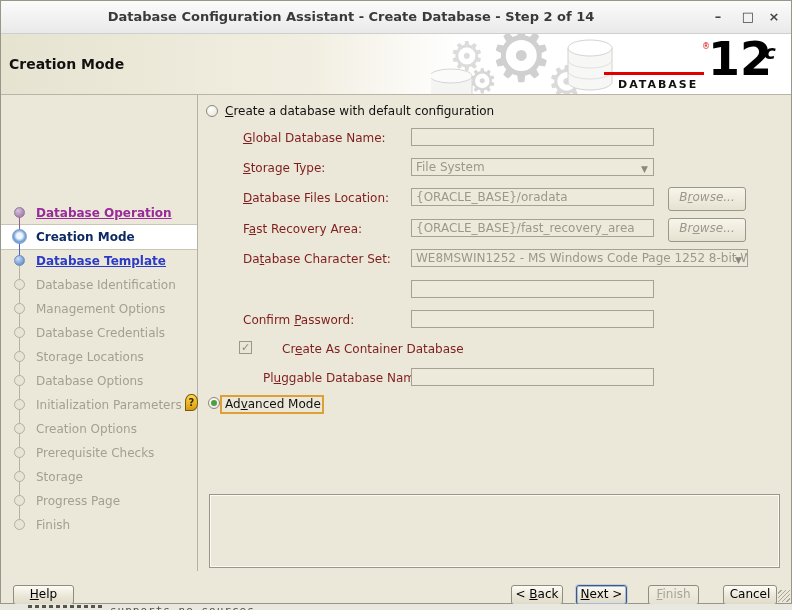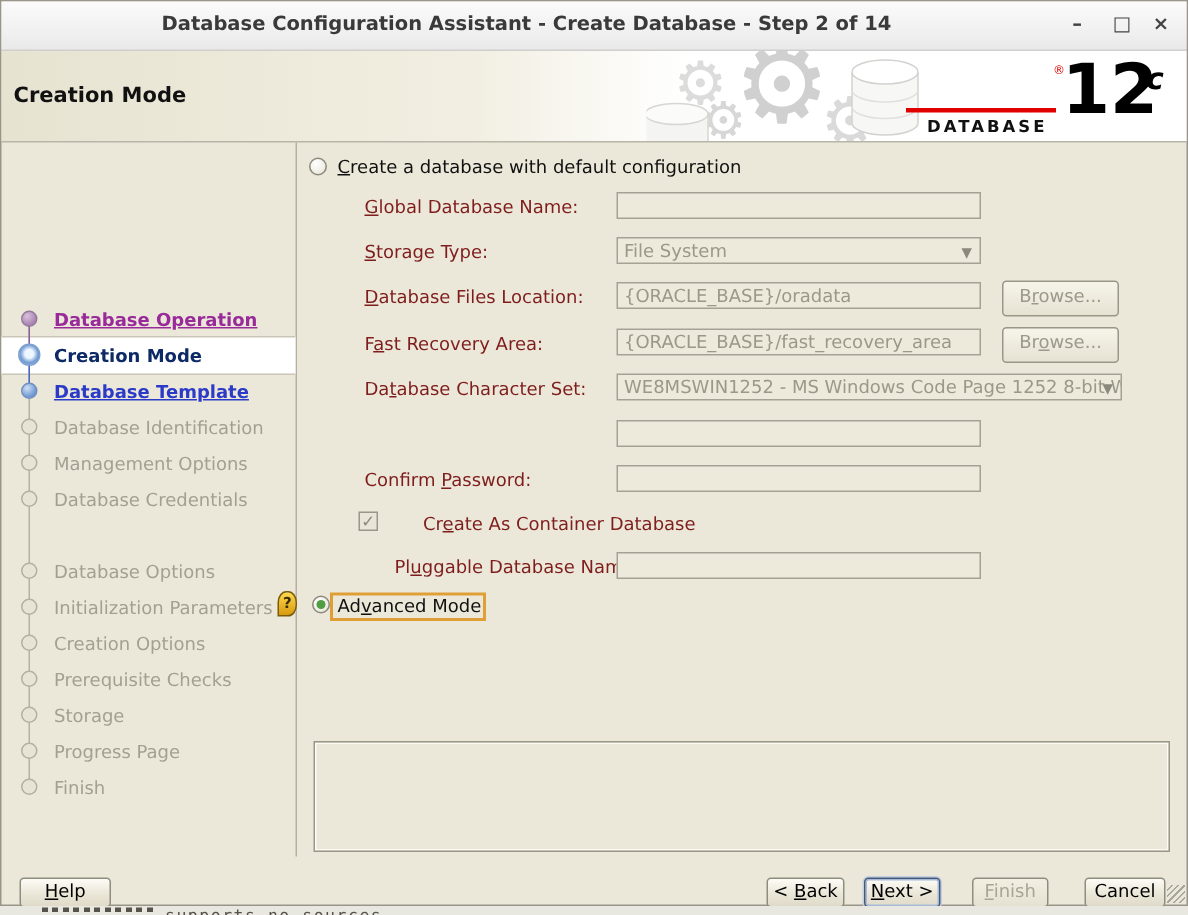--- a/index.html
+++ b/index.html
@@ -61,21 +61,21 @@
   .radio .rdot{position:absolute;left:2px;top:2px;width:6px;height:6px;border-radius:50%;background:#4f9e43;}
   .rlabel{position:absolute;font-size:12px;color:#111;white-space:nowrap;}
   .flabel{position:absolute;left:45px;font-size:12px;color:#7f1d1d;white-space:nowrap;}
   .field{position:absolute;left:213px;width:243px;height:18px;box-sizing:border-box;
     border:1px solid #a5a295;background:#edeadc;font-size:12px;color:#9b9889;
     padding:1px 4px;line-height:15px;white-space:nowrap;overflow:hidden;}
   .combo .dd-arrow{position:absolute;right:5px;top:3px;font-size:9px;color:#8b887c;}
   .combo{padding-right:18px;}
   .browse{position:absolute;left:470px;width:78px;height:24px;box-sizing:border-box;
     border:1px solid #9a978a;border-radius:3px;font-size:12px;color:#9c998b;text-align:center;
-    line-height:18px;background:linear-gradient(#f7f5ea,#e6e2d2);}
+    line-height:18px;background:linear-gradient(#f7f5ea,#e6e2d2);font-style:italic;}
   .checkbox{position:absolute;width:13px;height:13px;box-sizing:border-box;border:1px solid #9a978a;
     background:#e9e6d8;font-size:11px;line-height:11px;text-align:center;color:#8b887c;font-weight:bold;}
   #advanced-focus{position:absolute;left:22px;top:300px;width:104px;height:19px;
     border:2px solid #e09f36;box-sizing:border-box;}
   #help-hint{position:absolute;left:-13px;top:299px;width:13px;height:17px;background:linear-gradient(#ffd84d,#d89a10);
     border:1px solid #7a5c08;border-radius:45% 45% 45% 0;font-size:10px;font-weight:bold;color:#3a2d00;
     text-align:center;line-height:16px;box-sizing:border-box;}
   #msg-panel{position:absolute;left:11px;top:399px;width:571px;height:74px;box-sizing:border-box;
     border:1px solid #9a9789;box-shadow:1px 1px 0 #fbfaf4 inset, -1px -1px 0 #fbfaf4 inset;}
 
@@ -162,20 +162,24 @@
         <span class="step-label future">Database Identification</span>
       </div>
       <div class="step" style="top:226px">
         <span class="dot future"></span>
         <span class="step-label future">Database Credentials</span>
       </div>
       <div class="step" style="top:202px">
         <span class="dot future"></span>
         <span class="step-label future">Management Options</span>
       </div>
+      <div class="step" style="top:250px">
+        <span class="dot future"></span>
+        <span class="step-label future">Storage Locations</span>
+      </div>
       <div class="step" style="top:274px">
         <span class="dot future"></span>
         <span class="step-label future">Database Options</span>
       </div>
       <div class="step" style="top:298px">
         <span class="dot future"></span>
         <span class="step-label future">Initialization Parameters</span>
       </div>
       <div class="step" style="top:322px">
         <span class="dot future"></span>

